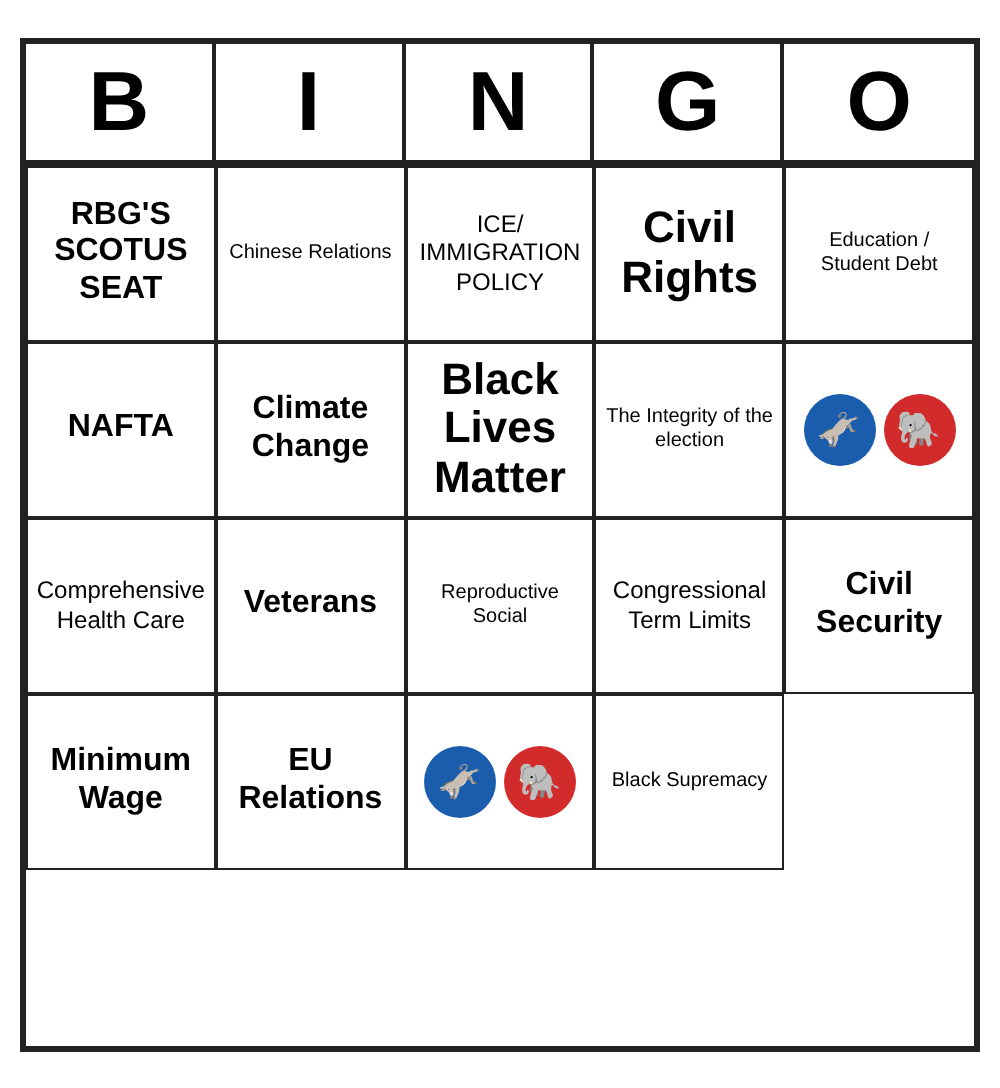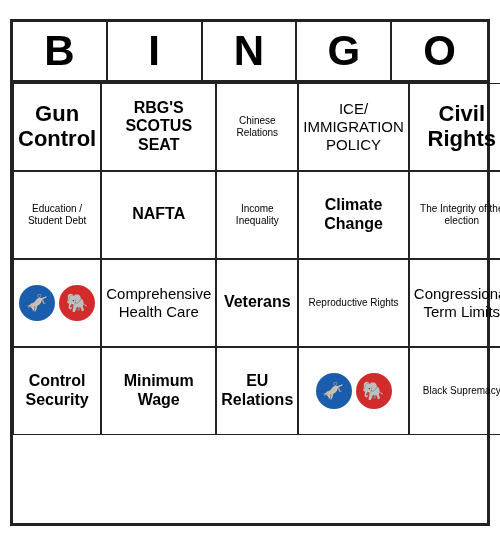--- a/index.html
+++ b/index.html
@@ -58,21 +58,21 @@
     .cell-text.medium {
       font-size: 16px;
       font-weight: bold;
       line-height: 1.15;
     }
     .cell-text.small {
       font-size: 10px;
       font-weight: normal;
     }
     .cell-text.xsmall {
-      font-size: 15px;
+      font-size: 12px;
     }
     .party-icons {
       display: flex;
       gap: 4px;
       align-items: center;
       justify-content: center;
     }
     .party-circle {
       width: 36px;
       height: 36px;
@@ -93,69 +93,66 @@
 <div class="bingo-card">
   <div class="bingo-header">
   <div class="bingo-letter">B</div>
       <div class="bingo-letter">I</div>
       <div class="bingo-letter">N</div>
       <div class="bingo-letter">G</div>
       <div class="bingo-letter">O</div>
     </div>
   <div class="bingo-grid">
       <div class="bingo-cell">
-        <span class="cell-text large">Gun Control</span>
-      </div>
-      <div class="bingo-cell">
         <span class="cell-text medium">RBG'S SCOTUS SEAT</span>
       </div>
       <div class="bingo-cell">
         <span class="cell-text small">Chinese Relations</span>
       </div>
       <div class="bingo-cell">
         <span class="cell-text xsmall">ICE/ IMMIGRATION POLICY</span>
       </div>
       <div class="bingo-cell">
         <span class="cell-text large">Civil Rights</span>
       </div>
       <div class="bingo-cell">
         <span class="cell-text small">Education / Student Debt</span>
       </div>
       <div class="bingo-cell">
         <span class="cell-text medium">NAFTA</span>
       </div>
       <div class="bingo-cell">
-        <span class="cell-text small">Income Inequality</span>
+        <span class="cell-text medium">Climate Change</span>
       </div>
       <div class="bingo-cell">
-        <span class="cell-text medium">Climate Change</span>
+        <span class="cell-text large">Black Lives Matter</span>
       </div>
       <div class="bingo-cell">
         <span class="cell-text small">The Integrity of the election</span>
       </div>
       <div class="bingo-cell">
         <div class="party-icons">
           <div class="party-circle dem">🫏</div>
           <div class="party-circle rep">🐘</div>
         </div>
       </div>
       <div class="bingo-cell">
         <span class="cell-text xsmall">Comprehensive Health Care</span>
       </div>
       <div class="bingo-cell">
         <span class="cell-text medium">Veterans</span>
       </div>
       <div class="bingo-cell">
-        <span class="cell-text small">Reproductive Rights</span>
+        <span class="cell-text small">Reproductive Social</span>
       </div>
       <div class="bingo-cell">
         <span class="cell-text xsmall">Congressional Term Limits</span>
       </div>
       <div class="bingo-cell">
-        <span class="cell-text medium">Control Security</span>
+        <span class="cell-text medium">Civil Security</span>
       </div>
       <div class="bingo-cell">
         <span class="cell-text medium">Minimum Wage</span>
       </div>
       <div class="bingo-cell">
         <span class="cell-text medium">EU Relations</span>
       </div>
       <div class="bingo-cell">
         <div class="party-icons">
           <div class="party-circle dem">🫏</div>

